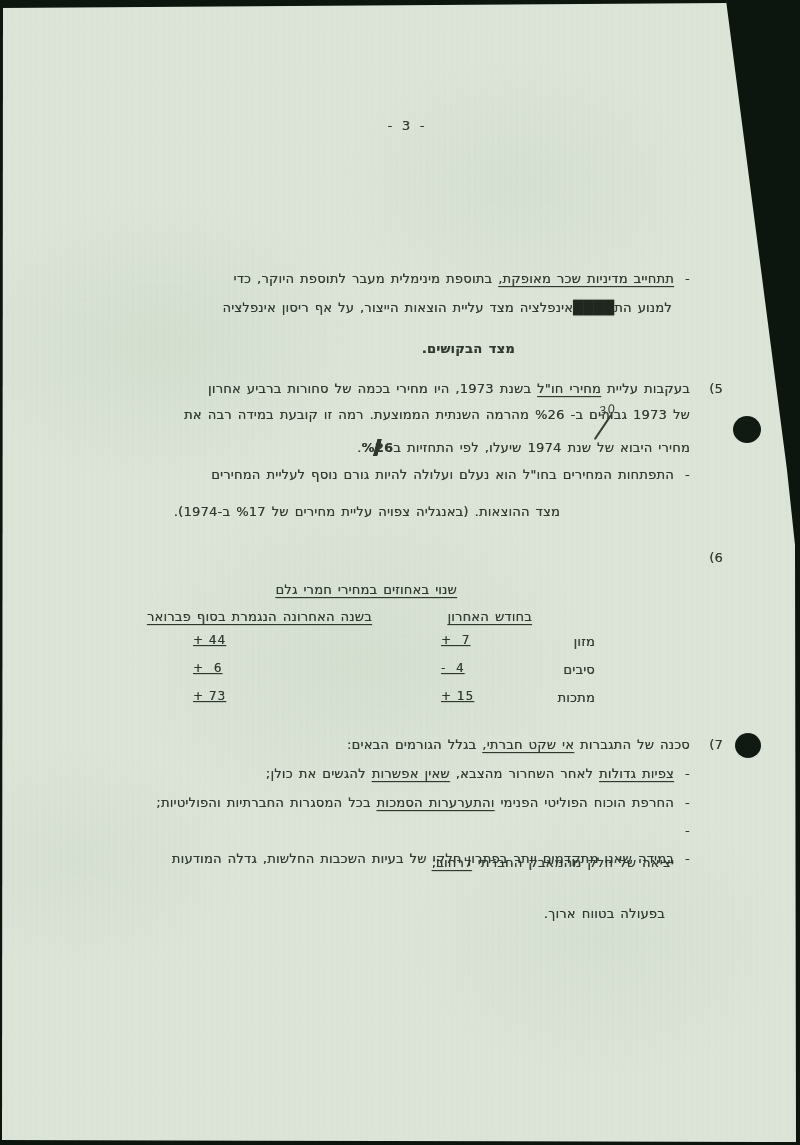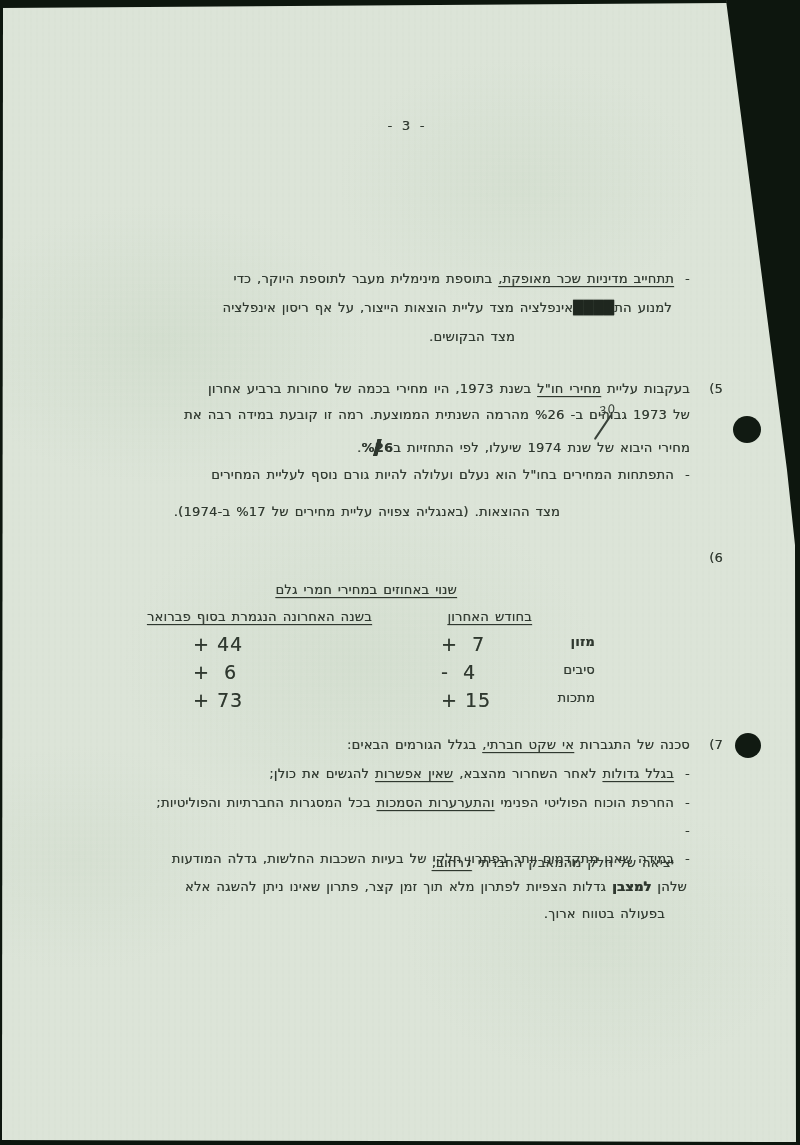--- a/index.html
+++ b/index.html
@@ -27,81 +27,80 @@
         background:linear-gradient(105deg, transparent 44%, #2d362d 46%, #2d362d 56%, transparent 58%);}
   .overtype{font-weight:bold;text-shadow:.7px 0 0 #2f382f;}
   .hand{position:absolute;font-size:12px;font-style:italic;color:#39423a;
         transform:rotate(-12deg);letter-spacing:1px;}
   .caret{position:absolute;width:2px;height:30px;background:#39423a;
         transform:rotate(34deg);border-radius:2px;}
   .hole{position:absolute;background:#111a12;border-radius:50%;}
   #hole-top{left:733px;top:416px;width:28px;height:27px;}
   #hole-bottom{left:735px;top:733px;width:26px;height:25px;}
   #edges{position:absolute;inset:0;pointer-events:none;}
-  .val{position:absolute;white-space:pre;direction:ltr;font-size:19px;color:#2f382f;
-       letter-spacing:1px;text-shadow:.3px .3px .35px rgba(40,50,40,.55);}
+  .val{position:absolute;white-space:pre;direction:ltr;font-size:12px;color:#2f382f;
+       letter-spacing:1px;text-shadow:.3px .3px .35px rgba(40,50,40,.55);text-decoration:underline;}
 </style>
 </head>
 <body>
 
 <div id="stage">
   <div id="paper"></div>
   <div id="grain"></div>
 
   <div class="line" style="top:117px;left:380px;width:54px;text-align:center;letter-spacing:2px;">- 3 -</div>
 
   <div class="line" style="top:270px;right:110px;">-</div>
   <div class="line" style="top:270px;right:126px;"><span class="u">תתחייב מדיניות שכר מאופקת,</span><span> בתוספת מינימלית מעבר לתוספת היוקר, כדי</span></div>
   <div class="line" style="top:299px;right:128px;"><span>למנוע הת</span><span class="redact">████</span><span>אינפלציה מצד עליית הוצאות הייצור, על אף ריסון אינפלציה</span></div>
-  <div class="line" style="top:328px;right:285px;">מצד הבקושים.</div>
+  <div class="line" style="top:340px;right:285px;font-weight:bold;">מצד הבקושים.</div>
 
   <div class="line ltr" style="top:380px;right:77px;">(5</div>
   <div class="line" style="top:380px;right:110px;"><span>בעקבות עליית </span><span class="u">מחירי חו"ל</span><span> בשנת 1973, היו מחירי בכמה של סחורות ברביע אחרון</span></div>
   <div class="line" style="top:406px;right:110px;">של 1973 גבוהים ב- %26 מהרמה השנתית הממוצעת. רמה זו קובעת במידה רבה את</div>
   <div class="line" style="top:431px;right:110px;margin-top:8px;"><span>מחירי</span><span> היבוא של שנת 1974 שיעלו, לפי התחזיות ב</span><span class="xout">%26</span><span>.</span></div>
   <div class="hand" style="left:599px;top:403px;">30</div>
   <div class="caret" style="left:602px;top:412px;"></div>
 
   <div class="line" style="top:466px;right:110px;">-</div>
   <div class="line" style="top:466px;right:126px;">התפתחות המחירים בחו"ל הוא נעלם ועלולה להיות גורם נוסף לעליית המחירים</div>
   <div class="line" style="top:493px;right:240px;margin-top:10px;">מצד ההוצאות. (באנגליה צפויה עליית מחירים של %17 ב-1974).</div>
 
   <div class="line ltr" style="top:549px;right:77px;">(6</div>
 
   <div class="line u" style="top:581px;right:343px;">שנוי באחוזים במחירי חמרי גלם</div>
   <div class="line u" style="top:608px;right:268px;">בחודש האחרון</div>
   <div class="line u" style="top:608px;right:428px;">בשנה האחרונה הנגמרת בסוף פברואר</div>
 
-  <div class="line" style="top:633px;right:205px;font-weight:bold;">מזון</div>
+  <div class="line" style="top:633px;right:205px;">מזון</div>
   <div class="val" style="top:633px;left:441px;">+  7</div>
   <div class="val" style="top:633px;left:193px;">+ 44</div>
 
   <div class="line" style="top:661px;right:205px;">סיבים</div>
   <div class="val" style="top:661px;left:441px;">-  4</div>
   <div class="val" style="top:661px;left:193px;">+  6</div>
 
   <div class="line" style="top:689px;right:205px;">מתכות</div>
   <div class="val" style="top:689px;left:441px;">+ 15</div>
   <div class="val" style="top:689px;left:193px;">+ 73</div>
 
   <div class="line ltr" style="top:736px;right:77px;">(7</div>
   <div class="line" style="top:736px;right:110px;margin-left:32px;"><span>סכנה של התגברות </span><span class="u">אי שקט חברתי,</span><span> בגלל הגורמים הבאים:</span></div>
 
   <div class="line" style="top:765px;right:110px;">-</div>
-  <div class="line" style="top:765px;right:126px;"><span class="u">בגלל גדולות</span><span> לאחר השחרור מהצבא, </span><span class="u">שאין אפשרות</span><span> להגשים את כולן;</span></div>
+  <div class="line" style="top:765px;right:126px;"><span class="u">צפיות גדולות</span><span> לאחר השחרור מהצבא, </span><span class="u">שאין אפשרות</span><span> להגשים את כולן;</span></div>
 
   <div class="line" style="top:794px;right:110px;">-</div>
   <div class="line" style="top:794px;right:126px;"><span>החרפת הוכוח הפוליטי הפנימי </span><span class="u">והתערערות הסמכות</span><span> בכל המסגרות החברתיות והפוליטיות;</span></div>
 
   <div class="line" style="top:822px;right:110px;">-</div>
   <div class="line" style="top:822px;right:126px;margin-top:32px;"><span>יציאה של חלק מהמאבק החברתי </span><span class="u">לרחוב;</span></div>
 
   <div class="line" style="top:850px;right:110px;">-</div>
   <div class="line" style="top:850px;right:126px;">במידה שאנו מתקדמים יותר בפתרון חלקי של בעיות השכבות החלשות, גדלה המודעות</div>
-  <div class="line" style="top:878px;right:113px;"><span>שלהן </span><span class="overtype">למצבן</span><span> גדלות הצפיות לפתרון מלא תוך זמן קצר, פתרון שאינו ניתן להשגה אלא</span></div>
   <div class="line" style="top:905px;right:135px;">בפעולה בטווח ארוך.</div>
 
   <div class="hole" id="hole-top"></div>
   <div class="hole" id="hole-bottom"></div>
 
   <svg id="edges" width="800" height="1145" viewBox="0 0 800 1145">
     <path d="M726 0 L800 0 L800 1145 L796 1145 L795 545 L787 470 Z" fill="#0d160e"></path>
     <path d="M0 0 L726 0 L727 3 L0 8 Z" fill="#0d160e"></path>
     <path d="M0 0 L3 0 L2 1145 L0 1145 Z" fill="#0d160e"></path>
     <path d="M0 1140 L800 1142 L800 1145 L0 1145 Z" fill="#0d160e"></path>

